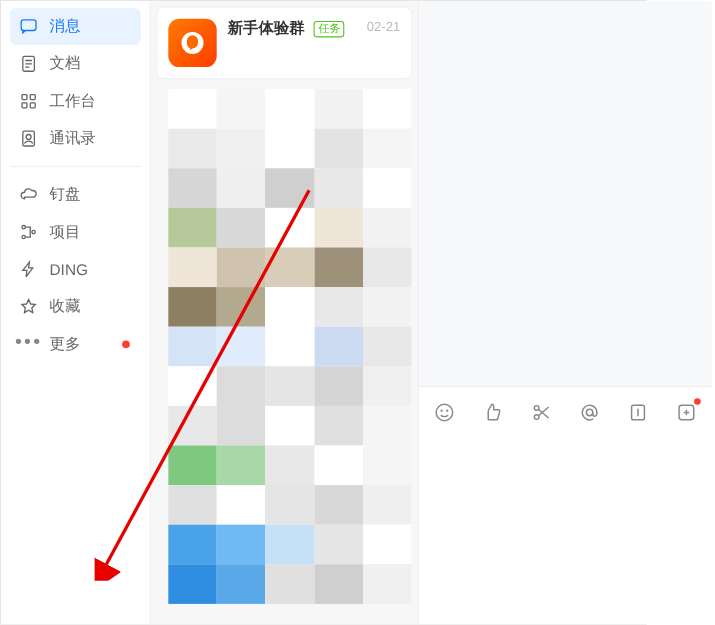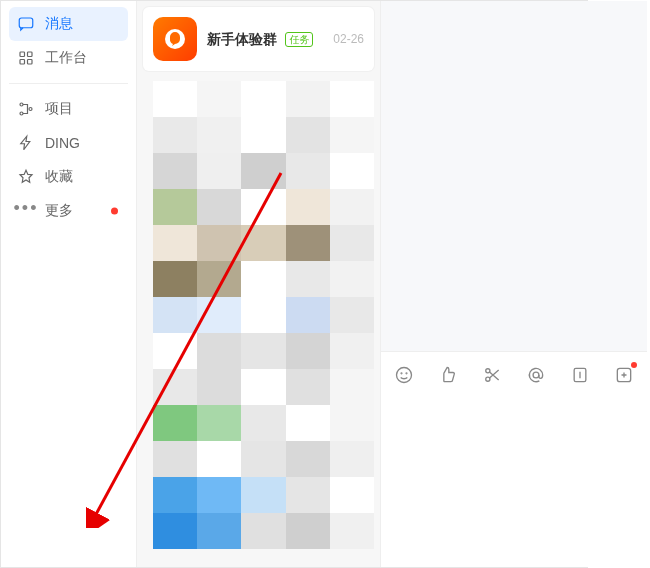--- a/index.html
+++ b/index.html
@@ -10,21 +10,21 @@
   .side-item { display:flex; align-items:center; height:34px; padding:0 8px; border-radius:6px; font-size:14px; color:#666; cursor:pointer; position:relative;}
   .side-item.active { background:#e9f2ff; color:#1677ff; }
   .side-item .icon { width:18px; height:18px; margin-right:10px; display:flex; align-items:center; justify-content:center; color:inherit; }
   .side-item .icon svg { width:18px; height:18px; stroke:currentColor; fill:none; stroke-width:1.6; }
   .side-item .dots { font-size:18px; letter-spacing:2px; line-height:0; position:relative; top:-3px; color:#888;}
   .divider { height:1px; background:#eee; margin:8px 0; }
   .badge-9 { position:absolute; right:6px; top:50%; transform:translateY(-50%); background:#ff3b30; color:#fff; font-size:10px; font-weight:600; width:16px; height:16px; border-radius:8px; display:flex; align-items:center; justify-content:center; }
   .red-dot { position:absolute; right:10px; top:50%; transform:translateY(-50%); width:7px; height:7px; border-radius:50%; background:#ff3b30; }
   
   .convlist { width:244px; min-width:244px; background:#f7f7f7; border-right:1px solid #eee; display:flex; flex-direction:column; overflow:hidden;}
-  .conv { display:flex; align-items:center; padding:10px 10px; gap:10px; background:#fff; margin:6px 6px 10px 6px; border-radius:6px; box-shadow:0 0 0 1px #f0f0f0;}
+  .conv { display:flex; align-items:flex-start; padding:10px 10px; gap:10px; background:#fff; margin:6px 6px 10px 6px; border-radius:6px; box-shadow:0 0 0 1px #f0f0f0;}
   .conv .avatar { width:44px; height:44px; border-radius:10px; background:linear-gradient(135deg,#ff7a00,#ff3d00); display:flex; align-items:center; justify-content:center; color:#fff; }
   .conv .avatar svg { width:24px; height:24px; fill:#fff; }
   .conv .mid { flex:1; min-width:0;}
   .conv .title { font-size:14px; color:#333; font-weight:600; display:inline-block;}
   .conv .tag { display:inline-block; margin-left:4px; font-size:10px; color:#52c41a; border:1px solid #52c41a; border-radius:3px; padding:0 3px; line-height:13px; position:relative; top:-1px;}
   .conv .time { font-size:12px; color:#bbb; }
   .mosaic { flex:1; display:grid; grid-template-columns:repeat(5,1fr); grid-auto-rows:36px; gap:0; margin:0 6px 0 16px;}
   .mosaic div {}
   
   .chat { flex:1; display:flex; flex-direction:column; background:#fff;}
@@ -49,29 +49,56 @@
           <svg viewBox="0 0 24 24">
             <rect x="3" y="4" width="18" height="13" rx="3"></rect>
             <path d="M8 17l-3 3v-3"></path>
           </svg>
         </span>
       <span>消息</span>
     </div>
     <div class="side-item">
       <span class="icon">
           <svg viewBox="0 0 24 24">
+            <rect x="5" y="3" width="14" height="18" rx="2"></rect>
+            <path d="M8 8h8M8 12h8M8 16h5"></path>
+          </svg>
+        </span>
+      <span>文档</span>
+    </div>
+    <div class="side-item">
+      <span class="icon">
+          <svg viewBox="0 0 24 24">
             <rect x="4" y="4" width="6" height="6" rx="1"></rect>
             <rect x="14" y="4" width="6" height="6" rx="1"></rect>
             <rect x="4" y="14" width="6" height="6" rx="1"></rect>
             <rect x="14" y="14" width="6" height="6" rx="1"></rect>
           </svg>
         </span>
       <span>工作台</span>
     </div>
+    <div class="side-item">
+      <span class="icon">
+          <svg viewBox="0 0 24 24">
+            <rect x="5" y="3" width="14" height="18" rx="2"></rect>
+            <circle cx="12" cy="10" r="3"></circle>
+            <path d="M7 18c1-2 3-3 5-3s4 1 5 3"></path>
+          </svg>
+        </span>
+      <span>通讯录</span>
+    </div>
     <div class="divider"></div>
+    <div class="side-item">
+      <span class="icon">
+          <svg viewBox="0 0 24 24">
+            <path d="M7 17a4 4 0 010-8 5 5 0 019-2 4 4 0 012 8H7z"></path>
+          </svg>
+        </span>
+      <span>钉盘</span>
+    </div>
     <div class="side-item">
       <span class="icon">
           <svg viewBox="0 0 24 24">
             <circle cx="6" cy="6" r="2"></circle>
             <circle cx="6" cy="18" r="2"></circle>
             <circle cx="18" cy="12" r="2"></circle>
             <path d="M8 6h6v6M8 18h6v-6"></path>
           </svg>
         </span>
       <span>项目</span>
@@ -107,21 +134,21 @@
         <svg viewBox="0 0 24 24">
             <circle cx="12" cy="12" r="10" fill="#fff"></circle>
             <circle cx="12" cy="12" r="10" fill="none" stroke="#fff" stroke-width="0"></circle>
             <path d="M7 10a5 5 0 0110 0v2a5 5 0 01-5 5l-3 2 1-2a5 5 0 01-3-5z" fill="#ff6a00"></path>
           </svg>
       </div>
       <div class="mid">
         <span class="title">新手体验群</span>
         <span class="tag">任务</span>
       </div>
-      <div class="time">02-26</div>
+      <div class="time">02-21</div>
     </div>
     <div class="mosaic" id="mosaic">
         <div style="background: rgb(255, 255, 255);"></div>
         <div style="background: rgb(245, 245, 245);"></div>
         <div style="background: rgb(255, 255, 255);"></div>
         <div style="background: rgb(242, 242, 242);"></div>
         <div style="background: rgb(255, 255, 255);"></div>
         <div style="background: rgb(233, 233, 233);"></div>
         <div style="background: rgb(240, 240, 240);"></div>
         <div style="background: rgb(255, 255, 255);"></div>

